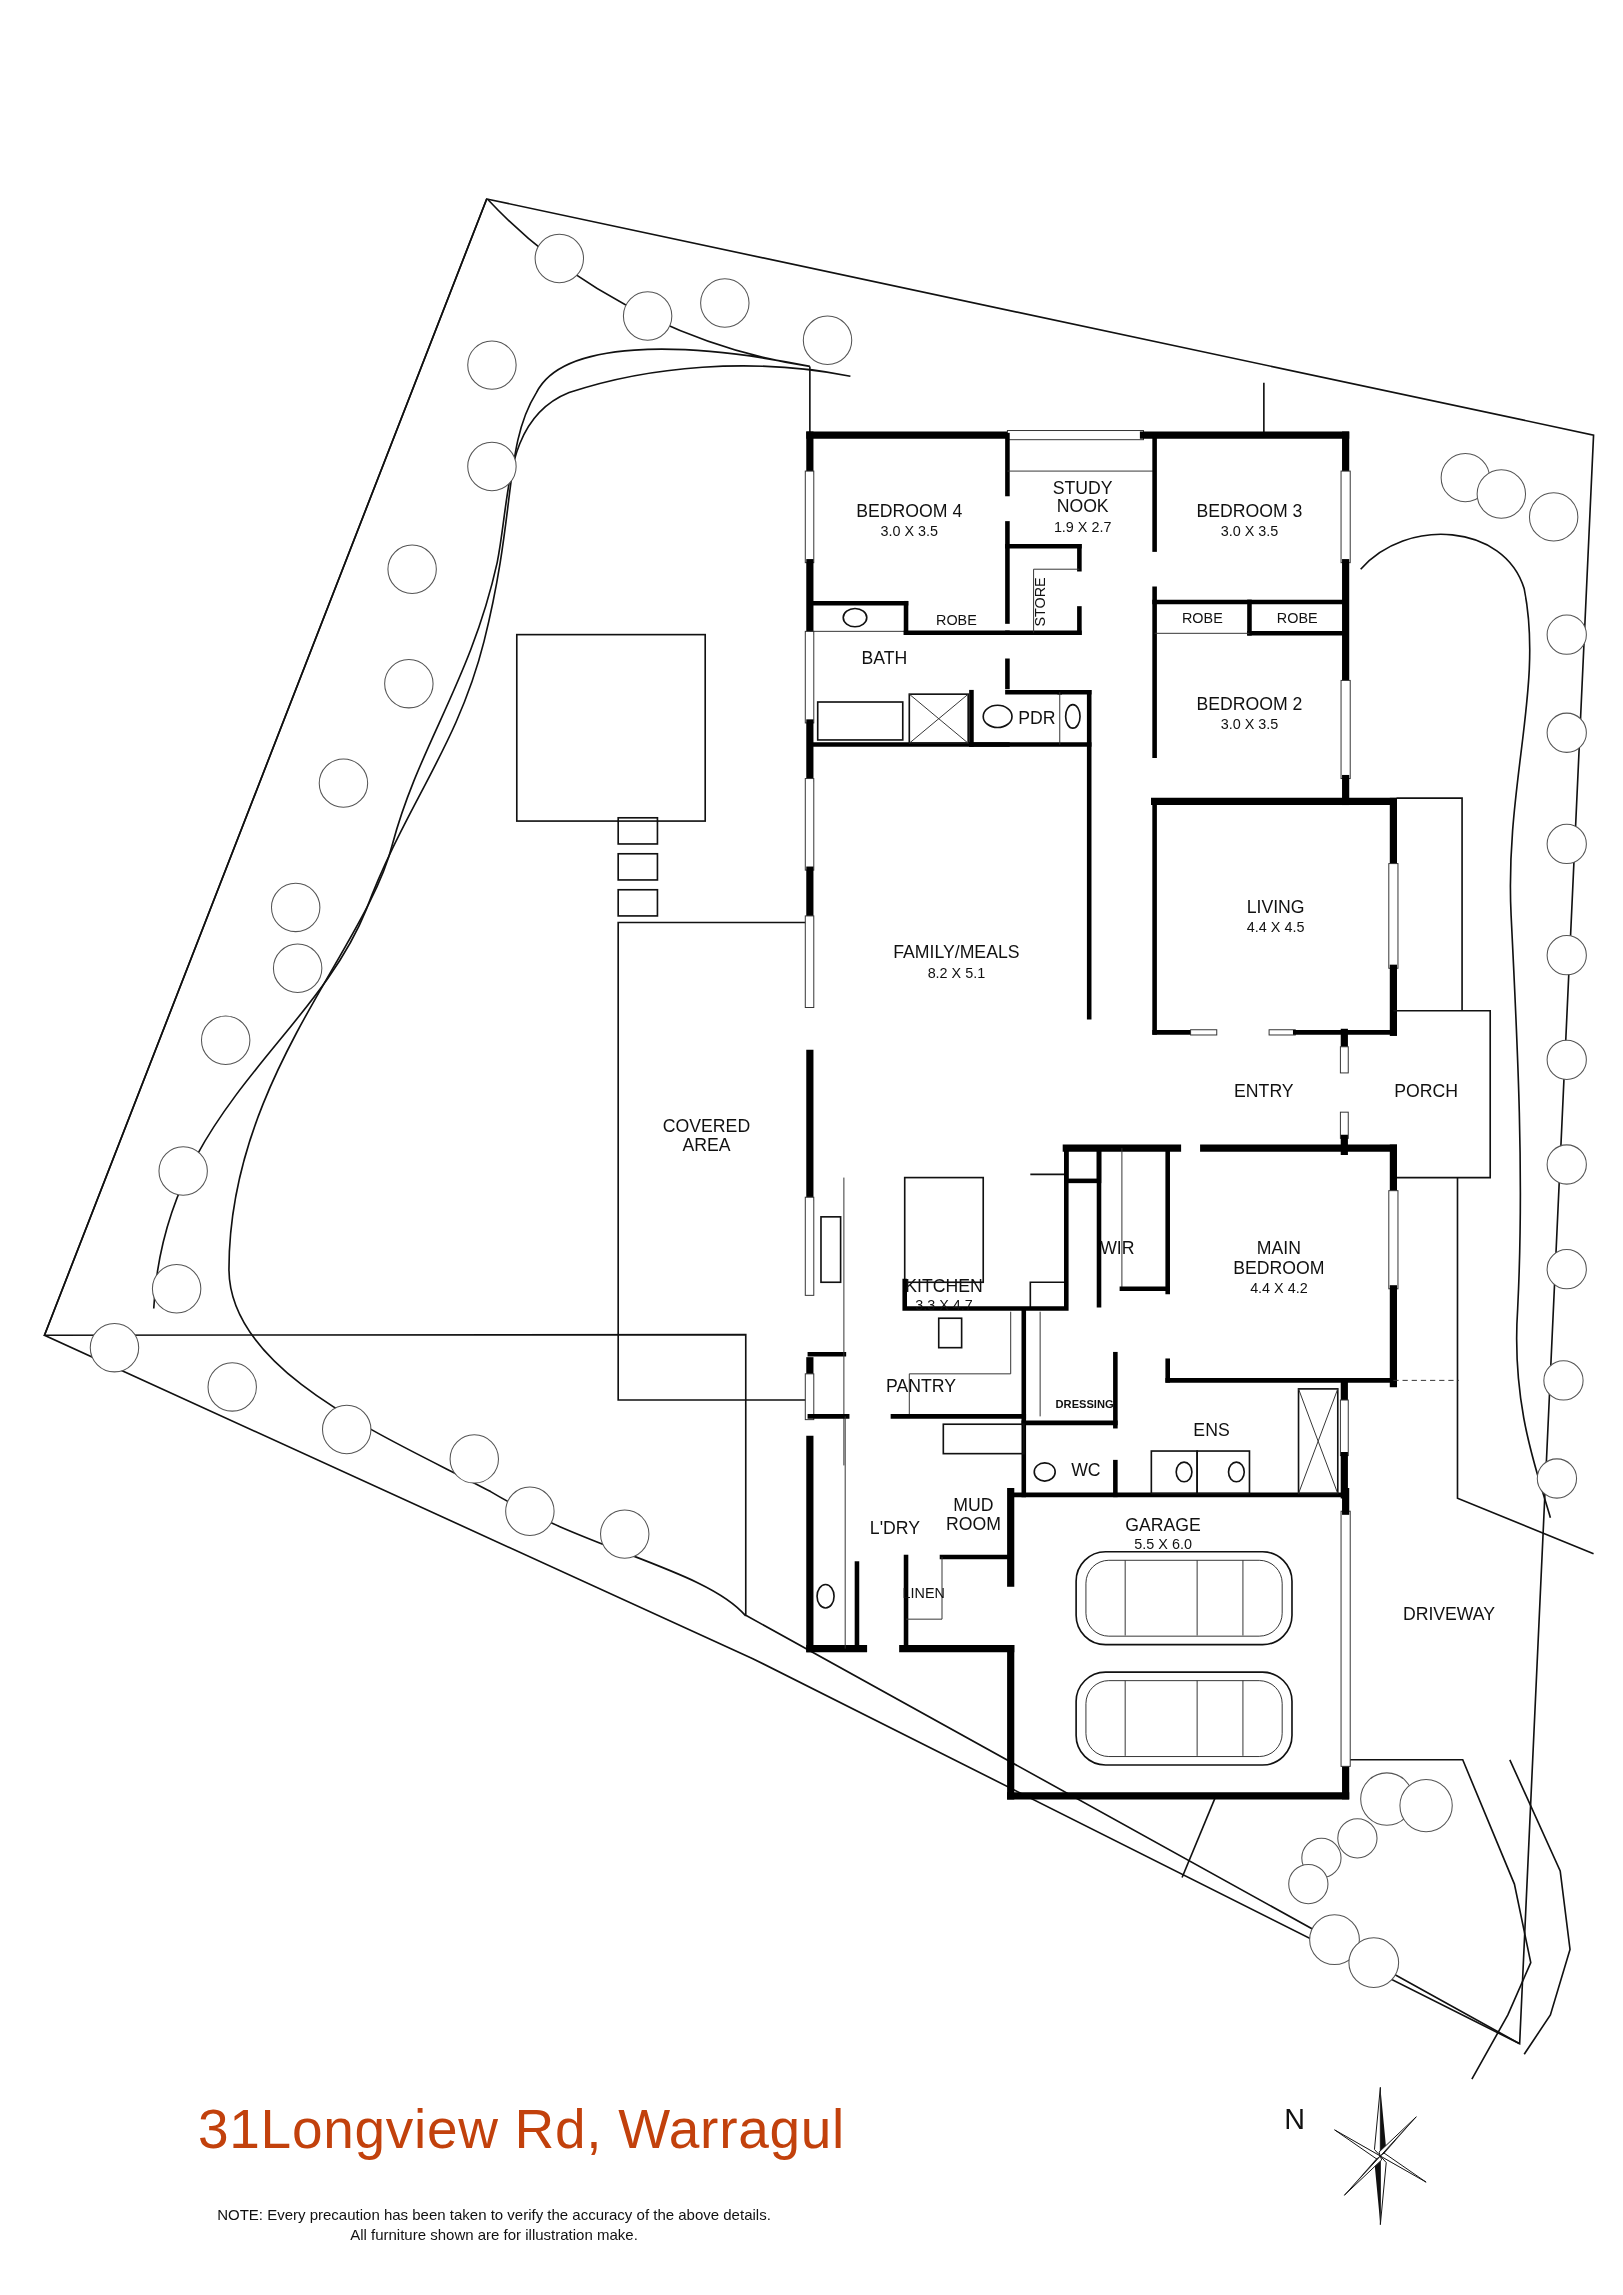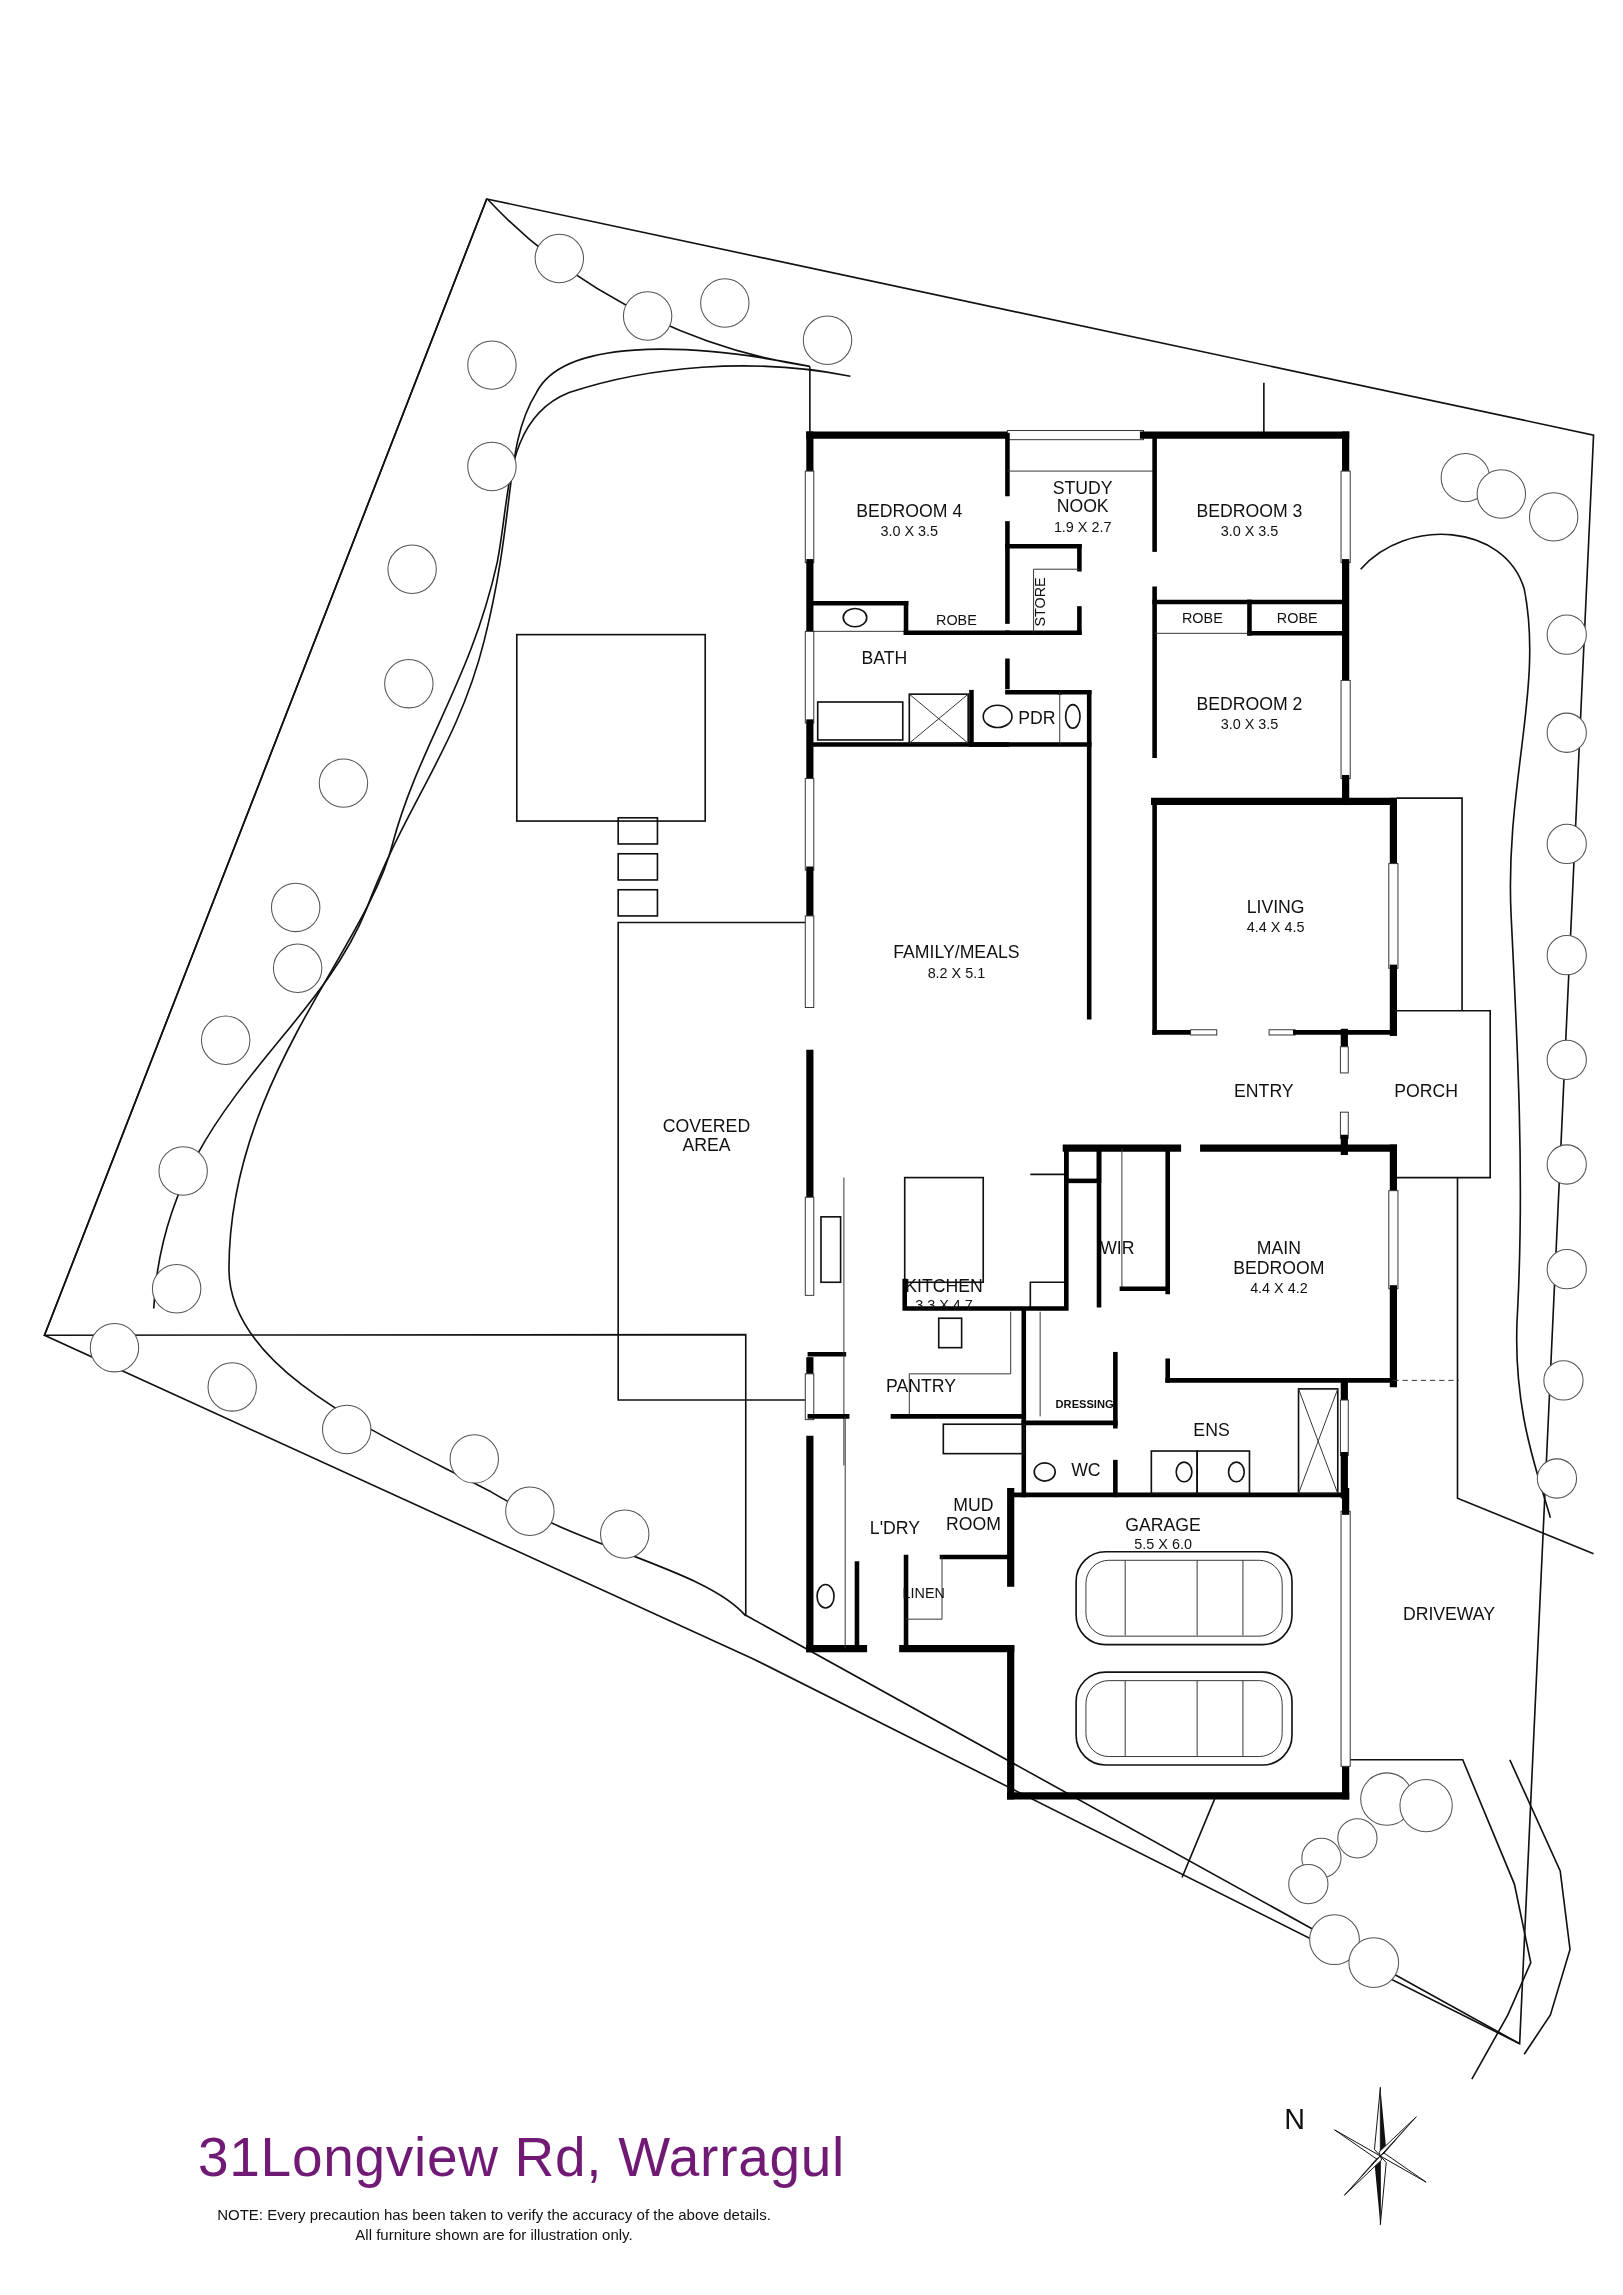--- a/index.html
+++ b/index.html
@@ -8,21 +8,21 @@
   .lbl { font-family: "Liberation Sans", sans-serif; fill: #111; text-anchor: middle; }
   .room { font-size: 27px; }
   .dim { font-size: 22px; }
   .small { font-size: 17px; font-weight: bold; }
   .thin { stroke: #111; stroke-width: 2.5; fill: none; }
   .hair { stroke: #333; stroke-width: 1.5; fill: none; }
   .wall { stroke: #000; stroke-width: 11; fill: none; stroke-linecap: square; }
   .iwall { stroke: #000; stroke-width: 7; fill: none; stroke-linecap: square; }
   .win { fill: #fff; stroke: #333; stroke-width: 1.5; }
   .tree { fill: #fff; stroke: #555; stroke-width: 1.6; }
-  #title { position: absolute; left: 0; width: 1436px; top: 2097px; text-align: center; font-size: 55px; color: #701a75; letter-spacing: 0.7px; padding-right: 393px; box-sizing: border-box; margin-top: 28px; }
+  #title { position: absolute; left: 0; width: 1436px; top: 2097px; text-align: center; font-size: 55px; color: #c2410c; letter-spacing: 0.7px; padding-right: 393px; box-sizing: border-box; }
   #note { position: absolute; left: 0; width: 1381px; top: 2205px; text-align: center; font-size: 15px; line-height: 19.6px; color: #111; padding-right: 393px; box-sizing: border-box; }
   #north { position: absolute; left: 1279px; top: 2084px; width: 170px; height: 144px; }
 </style>
 </head>
 <body>
 
 <svg id="plan" viewBox="0 0 2481 3508" xmlns="http://www.w3.org/2000/svg">
 
   <polygon class="thin" points="744,304 2436,665 2323,3124 1140,2469 1140,2040 68,2041"></polygon>
 
@@ -313,21 +313,21 @@
     <text class="lbl dim" x="1778" y="2367">5.5 X 6.0</text>
 
     <text class="lbl room" x="2215" y="2477">DRIVEWAY</text>
   </g>
 </svg>
 
 <div id="title">31Longview Rd, Warragul</div>
 
 <div id="note">
   <div>NOTE: Every precaution has been taken to verify the accuracy of the above details.</div>
-  <div>All furniture shown are for illustration only.</div>
+  <div>All furniture shown are for illustration make.</div>
 </div>
 
 <div id="north">
   <svg width="170" height="144" viewBox="0 0 260 220">
     <text x="8" y="68" font-family="Liberation Sans, sans-serif" font-size="44" fill="#111">N</text>
     <g transform="translate(155,110)">
       <polygon points="0,-105 9,-10 0,0" fill="#111"></polygon>
       <polygon points="0,-105 -9,-10 0,0" fill="#fff" stroke="#111" stroke-width="1.5"></polygon>
       <polygon points="0,105 -9,10 0,0" fill="#111"></polygon>
       <polygon points="0,105 9,10 0,0" fill="#fff" stroke="#111" stroke-width="1.5"></polygon>

